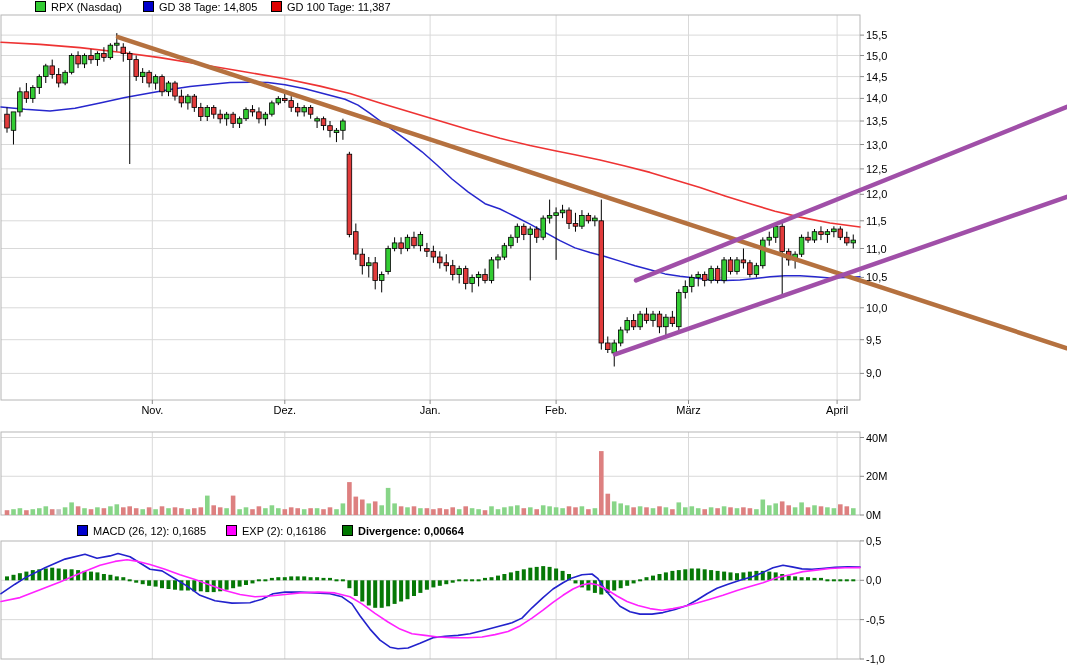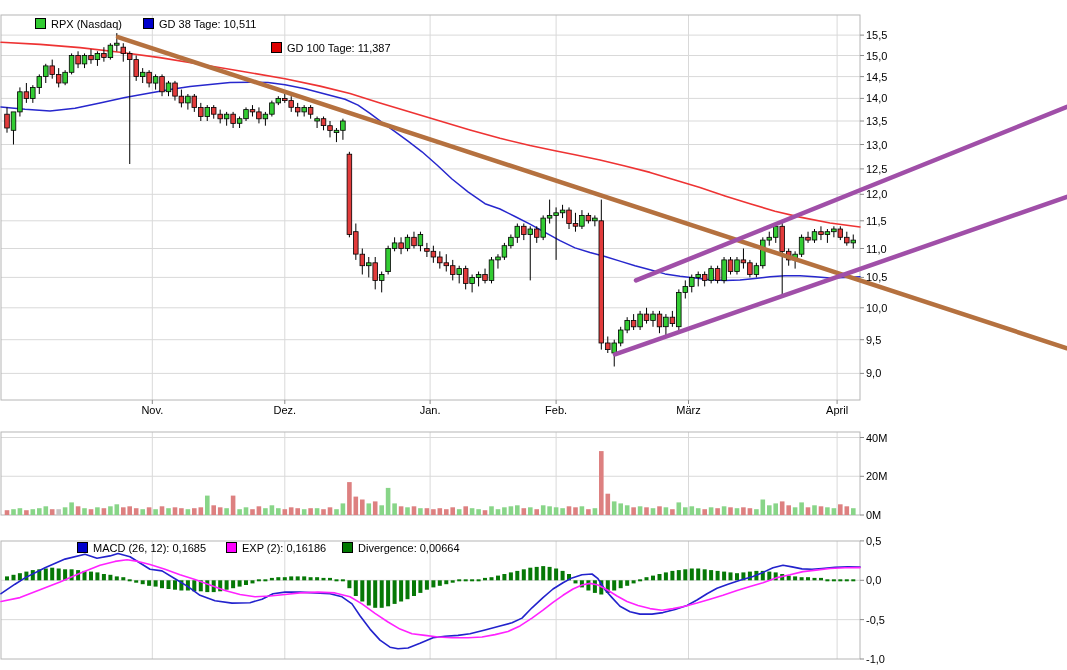--- a/index.html
+++ b/index.html
@@ -1,28 +1,28 @@
 <!DOCTYPE html>
 <html><head>
 <meta charset="utf-8">
 <style>
   html,body{margin:0;padding:0;background:#fff;}
   .stage{position:relative;width:1067px;height:670px;background:#fff;overflow:hidden;
          font-family:"Liberation Sans",sans-serif;font-size:11px;color:#000;}
   .stage svg{position:absolute;left:0;top:0;}
   svg text{font-family:"Liberation Sans",sans-serif;font-size:11px;fill:#000;}
   .legend{position:absolute;left:0;width:100%;height:14px;}
-  .leg-item{position:absolute;top:17px;white-space:nowrap;line-height:13px;padding-left:33px;}
+  .leg-item{position:absolute;top:0;white-space:nowrap;line-height:13px;padding-left:33px;}
   .sw{display:inline-block;width:9px;height:9px;border:1px solid #000;
       vertical-align:-1px;margin-right:5px;}
   .row-main{top:1px;}
   .row-vol{top:419px;}
   .row-macd{top:525px;margin-left:41px;}
-  .p1{left:2px;}  .p2{left:110px;} .p3{left:238px;margin-top:24px;}
-  .m1{left:3px;}  .m2{left:152px;} .m3{left:268px;}
+  .p1{left:2px;}  .p2{left:110px;} .p3{left:238px;}
+  .m1{left:3px;}  .m2{left:152px;} .m3{left:268px;font-weight:bold;}
 </style>
 </head>
 <body>
 
 <div class="stage">
 
   <svg width="1067" height="670" viewBox="0 0 1067 670">
       <line x1="152.3" y1="15" x2="152.3" y2="400" stroke="#d9d9d9"></line>
       <line x1="152.3" y1="432" x2="152.3" y2="515" stroke="#d9d9d9"></line>
       <line x1="152.3" y1="541" x2="152.3" y2="659" stroke="#d9d9d9"></line>
@@ -648,21 +648,21 @@
       <line x1="556.1" y1="400" x2="556.1" y2="404" stroke="#8a8a8a"></line>
       <text x="556.1" y="414" text-anchor="middle">Feb.</text>
       <line x1="688.5" y1="400" x2="688.5" y2="404" stroke="#8a8a8a"></line>
       <text x="688.5" y="414" text-anchor="middle">März</text>
       <line x1="837.1" y1="400" x2="837.1" y2="404" stroke="#8a8a8a"></line>
       <text x="837.1" y="414" text-anchor="middle">April</text>
     </svg>
 
   <div class="legend row-main">
     <span class="leg-item p1"><span class="sw" style="background-color: rgb(51, 204, 51);"></span><span>RPX (Nasdaq)</span></span>
-    <span class="leg-item p2"><span class="sw" style="background-color: rgb(0, 0, 204);"></span><span>GD 38 Tage: 10,511</span></span>
+    <span class="leg-item p2"><span class="sw" style="background-color: rgb(0, 0, 204);"></span><span>GD 38 Tage: 14,805</span></span>
     <span class="leg-item p3"><span class="sw" style="background-color: rgb(221, 0, 0);"></span><span>GD 100 Tage: 11,387</span></span>
   </div>
 
 
   <div class="legend row-macd">
     <span class="leg-item m1"><span class="sw" style="background-color: rgb(0, 0, 204);"></span><span>MACD (26, 12): 0,1685</span></span>
     <span class="leg-item m2"><span class="sw" style="background-color: rgb(255, 0, 255);"></span><span>EXP (2): 0,16186</span></span>
     <span class="leg-item m3"><span class="sw" style="background-color: rgb(0, 119, 0);"></span><span>Divergence: 0,00664</span></span>
   </div>
 

